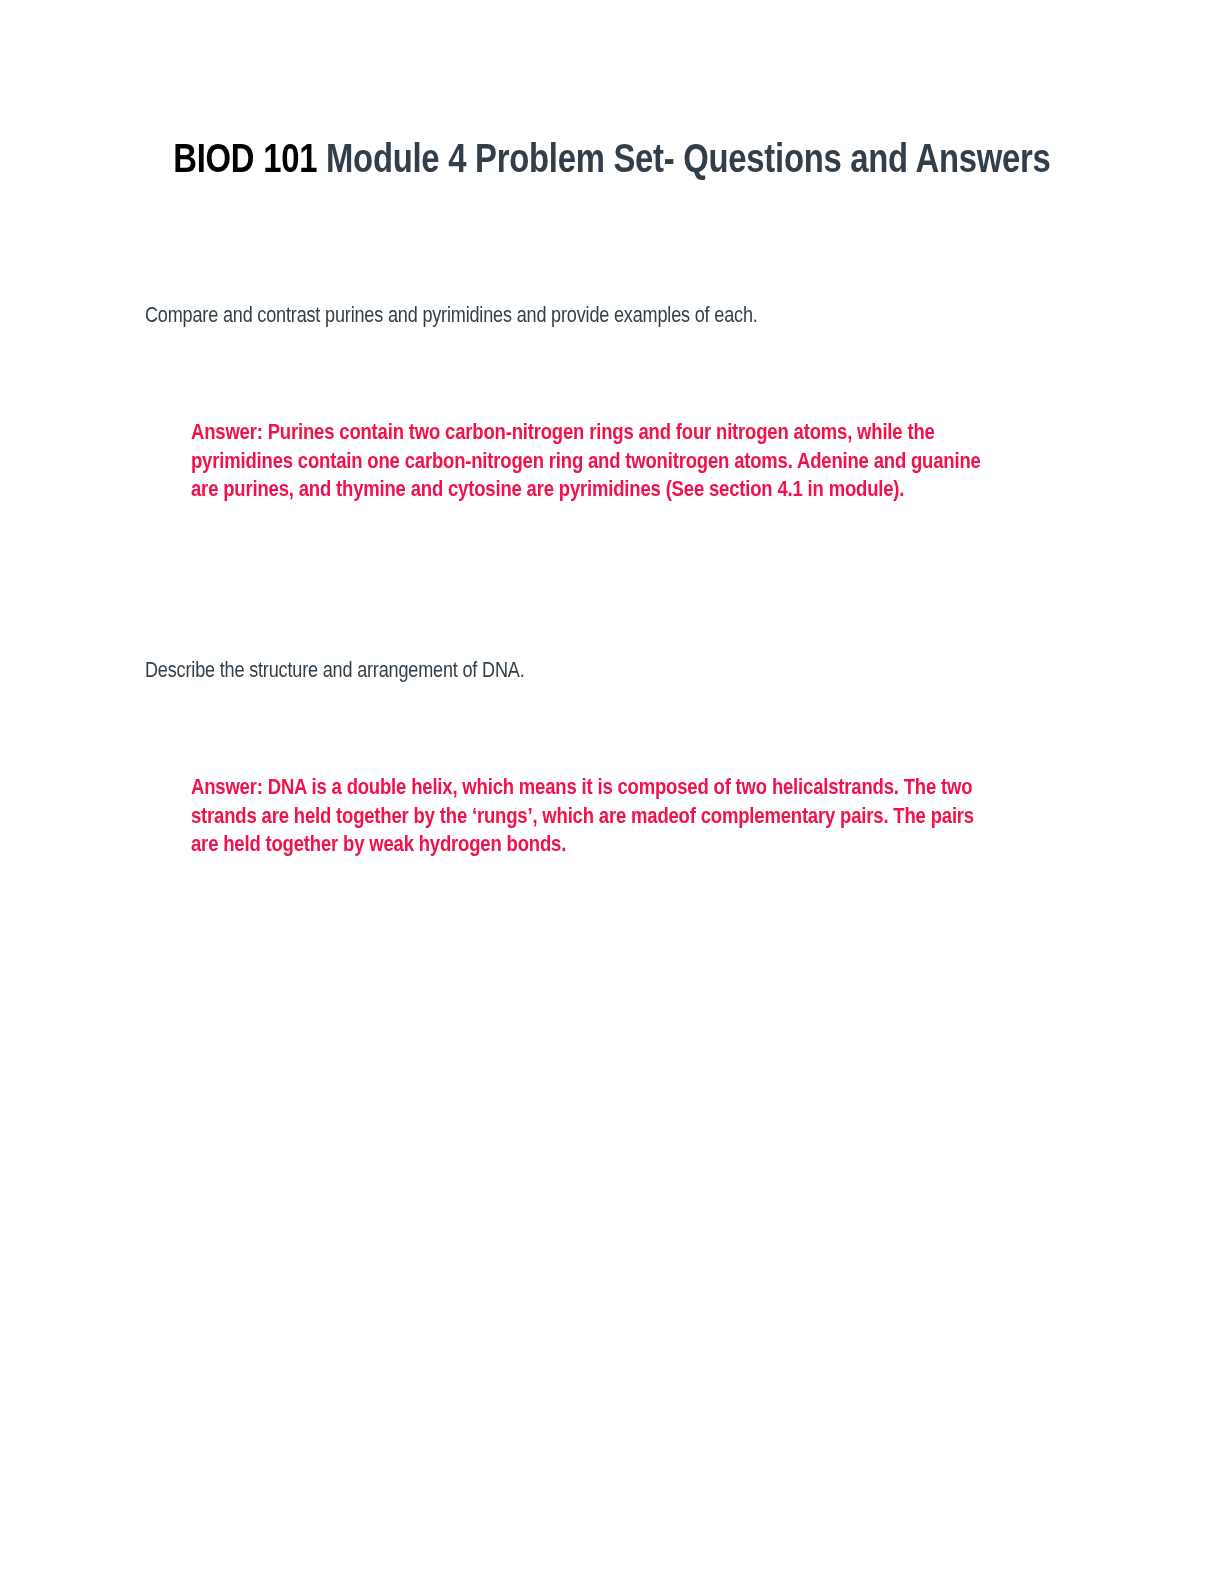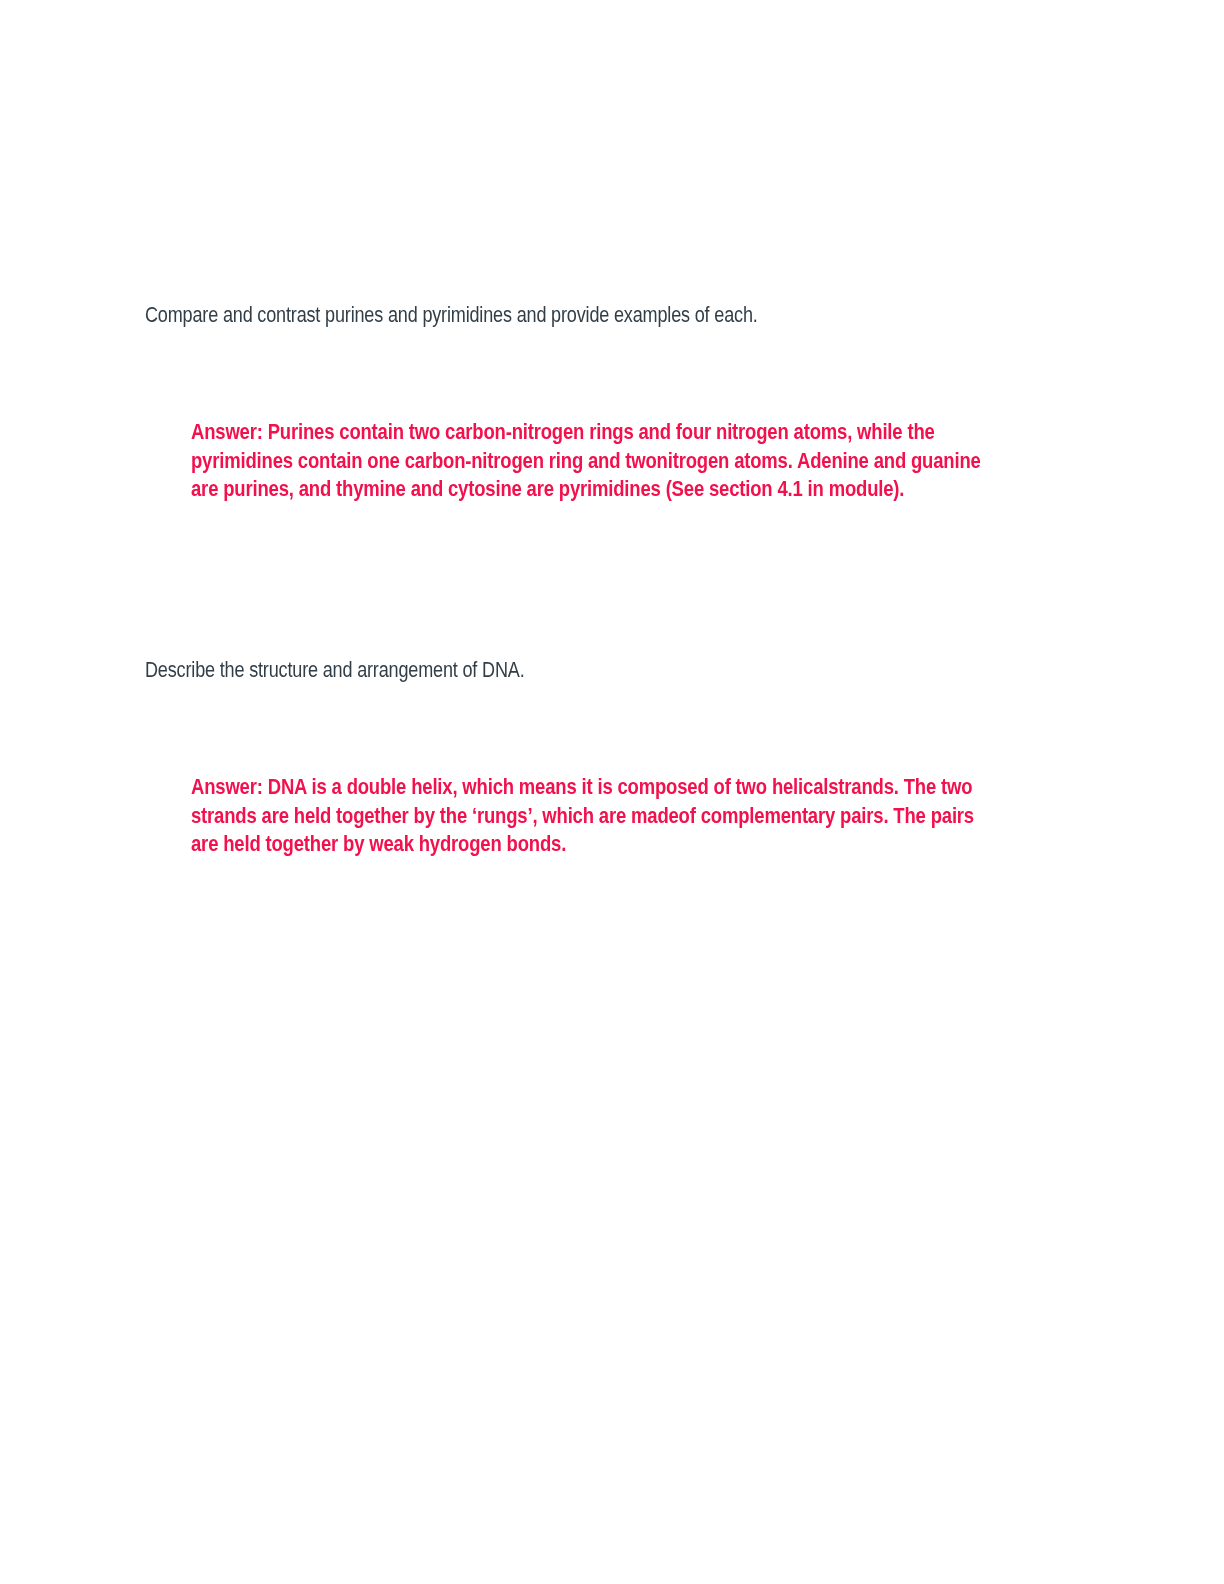--- a/index.html
+++ b/index.html
@@ -63,20 +63,23 @@
   }
   .answer-1 { top: 418px; }
   .answer-2 { top: 773px; }
   .answer-line { white-space: nowrap; }
 </style>
 </head>
 <body>
 
 <div class="page" style="--page-bg: #ffffff; --title-prefix: #000000; --title-rest: #323F4A; --question-text: #313E48; --answer-text: #F2104D;">
 
+  <h1 class="doc-title">
+    <span class="squeeze"><span class="title-prefix">BIOD 101 </span><span class="title-rest">Module 4 Problem Set- Questions and Answers</span></span>
+  </h1>
 
   <p class="question question-1">Compare and contrast purines and pyrimidines and provide examples of each.</p>
 
   <div class="answer answer-1">
     <div class="answer-line">Answer: Purines contain two carbon-nitrogen rings and four nitrogen atoms, while the</div>
     <div class="answer-line">pyrimidines contain one carbon-nitrogen ring and twonitrogen atoms. Adenine and guanine</div>
     <div class="answer-line">are purines, and thymine and cytosine are pyrimidines (See section 4.1 in module).</div>
   </div>
 
   <p class="question question-2">Describe the structure and arrangement of DNA.</p>

